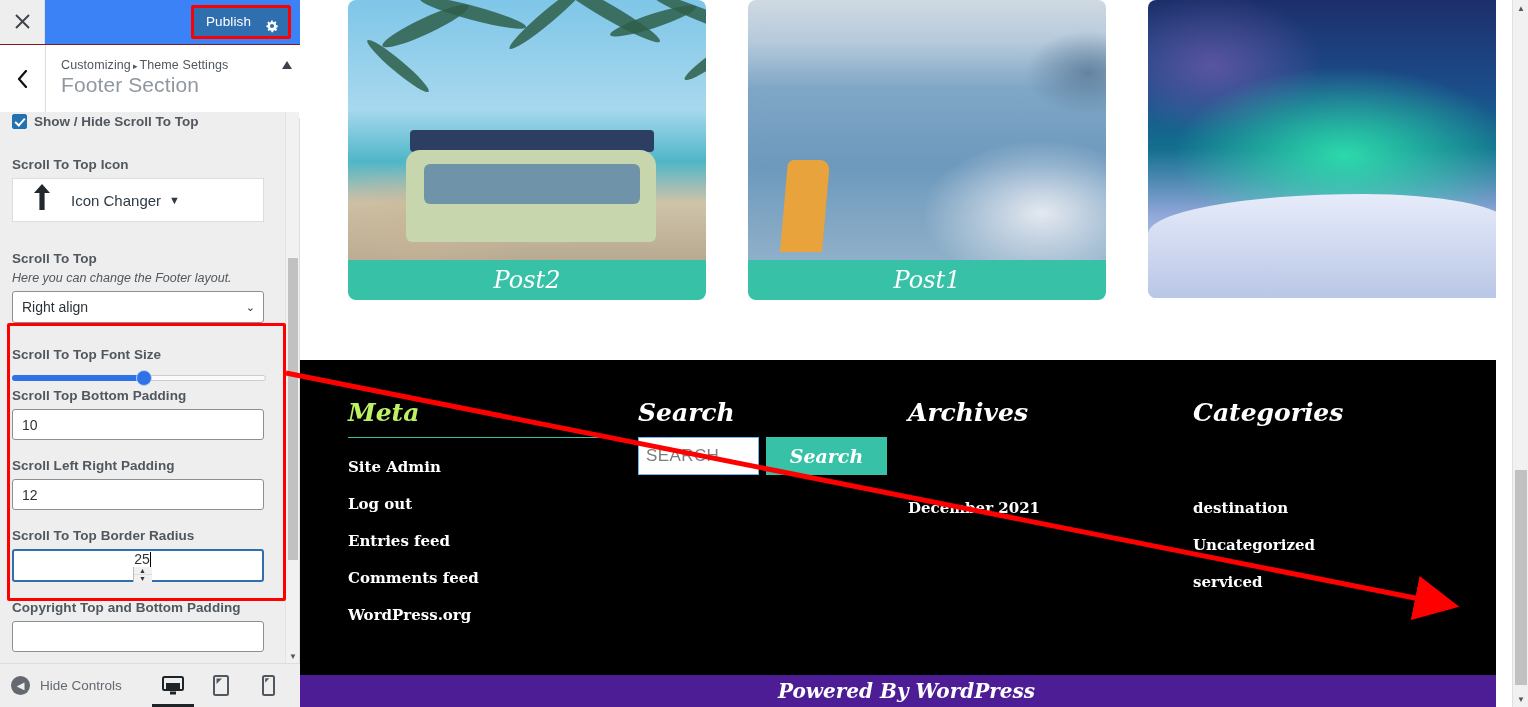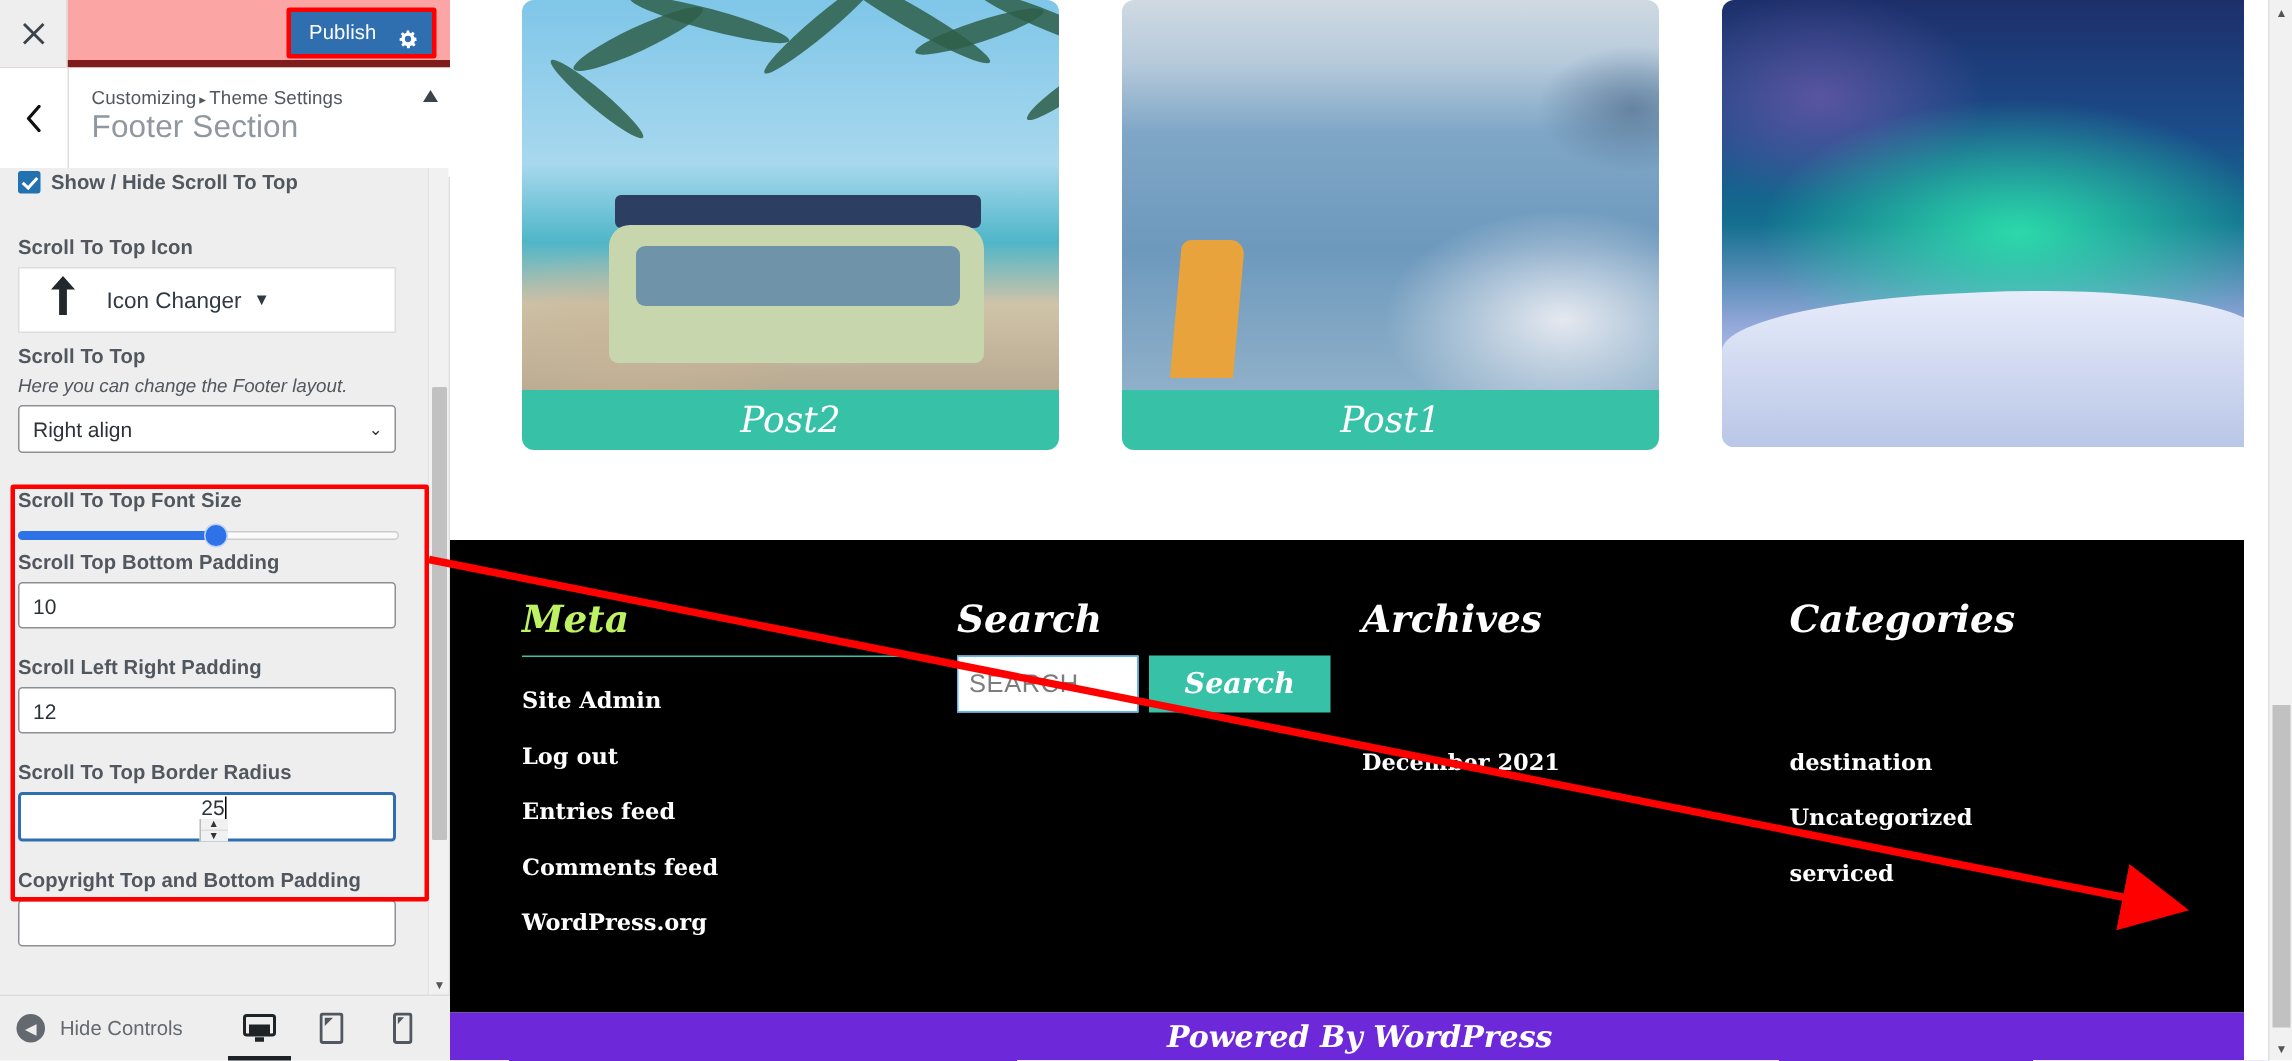--- a/index.html
+++ b/index.html
@@ -15,22 +15,22 @@
   
   .customizer {
     position: absolute; left: 0; top: 0;
     width: 300px; height: 707px;
     background: #eee;
     border-right: 1px solid #ddd;
     z-index: 20;
   }
   .cz-topbar {
     position: absolute; left: 0; top: 0; width: 300px; height: 45px;
-    background: #fca5a5; border-bottom: 5px solid #7f1d1d;
-    display: flex; align-items: flex-start;
+    background: #3b82f6; border-bottom: 1px solid #7f1d1d;
+    display: flex; align-items: flex-end;
   }
   .cz-close {
     width: 45px; height: 45px; background: #eee;
     border-right: 1px solid #ddd;
     display: flex; align-items: center; justify-content: center;
     color: #444; font-size: 17px; cursor: pointer;
   }
   .cz-close svg { display:block; }
   .publish-wrap {
     position: absolute; right: 9px; top: 5px;
@@ -292,21 +292,21 @@
     font-family: "Liberation Sans", sans-serif;
   }
   .search-btn {
     width: 121px; height: 38px; background: #37c2a7; margin-left: 7px;
     display: flex; align-items: center; justify-content: center;
     color: #fff; font-size: 19px; cursor: pointer;
     font-family: "DejaVu Serif", serif; font-style: italic; font-weight: 700;
   }
   .copyright {
     position: absolute; left: 0; top: 675px; width: 1213px; height: 32px;
-    background: #6d28d9;
+    background: #4c1d95;
     display: flex; align-items: center; justify-content: center;
   }
   .copyright .txt {
     color: #fff; font-size: 20px;
     font-family: "DejaVu Serif", serif; font-style: italic; font-weight: 700;
   }
 
   
   .main-sb {
     position: absolute; right: 0; top: 0; width: 16px; height: 707px;
@@ -472,21 +472,21 @@
           <div class="ic-glyph">
             <svg width="18" height="28" viewBox="0 0 18 28">
                 <path d="M9 1 L17 10 L11.6 10 L11.6 27 L6.4 27 L6.4 10 L1 10 Z" fill="#23282d"></path>
               </svg>
           </div>
           <div class="ic-text">Icon Changer</div>
           <div class="ic-caret">▼</div>
         </div>
       </div>
 
-      <div class="ctl" style="margin-top:8px">
+      <div class="ctl" style="margin-top:29px">
         <div class="ctl-label">Scroll To Top</div>
         <div class="ctl-desc">Here you can change the Footer layout.</div>
         <div class="sel">
           <span>Right align</span>
           <span class="caret">⌄</span>
         </div>
       </div>
 
       <div class="ctl" style="margin-top:24px">
         <div class="ctl-label">Scroll To Top Font Size</div>

